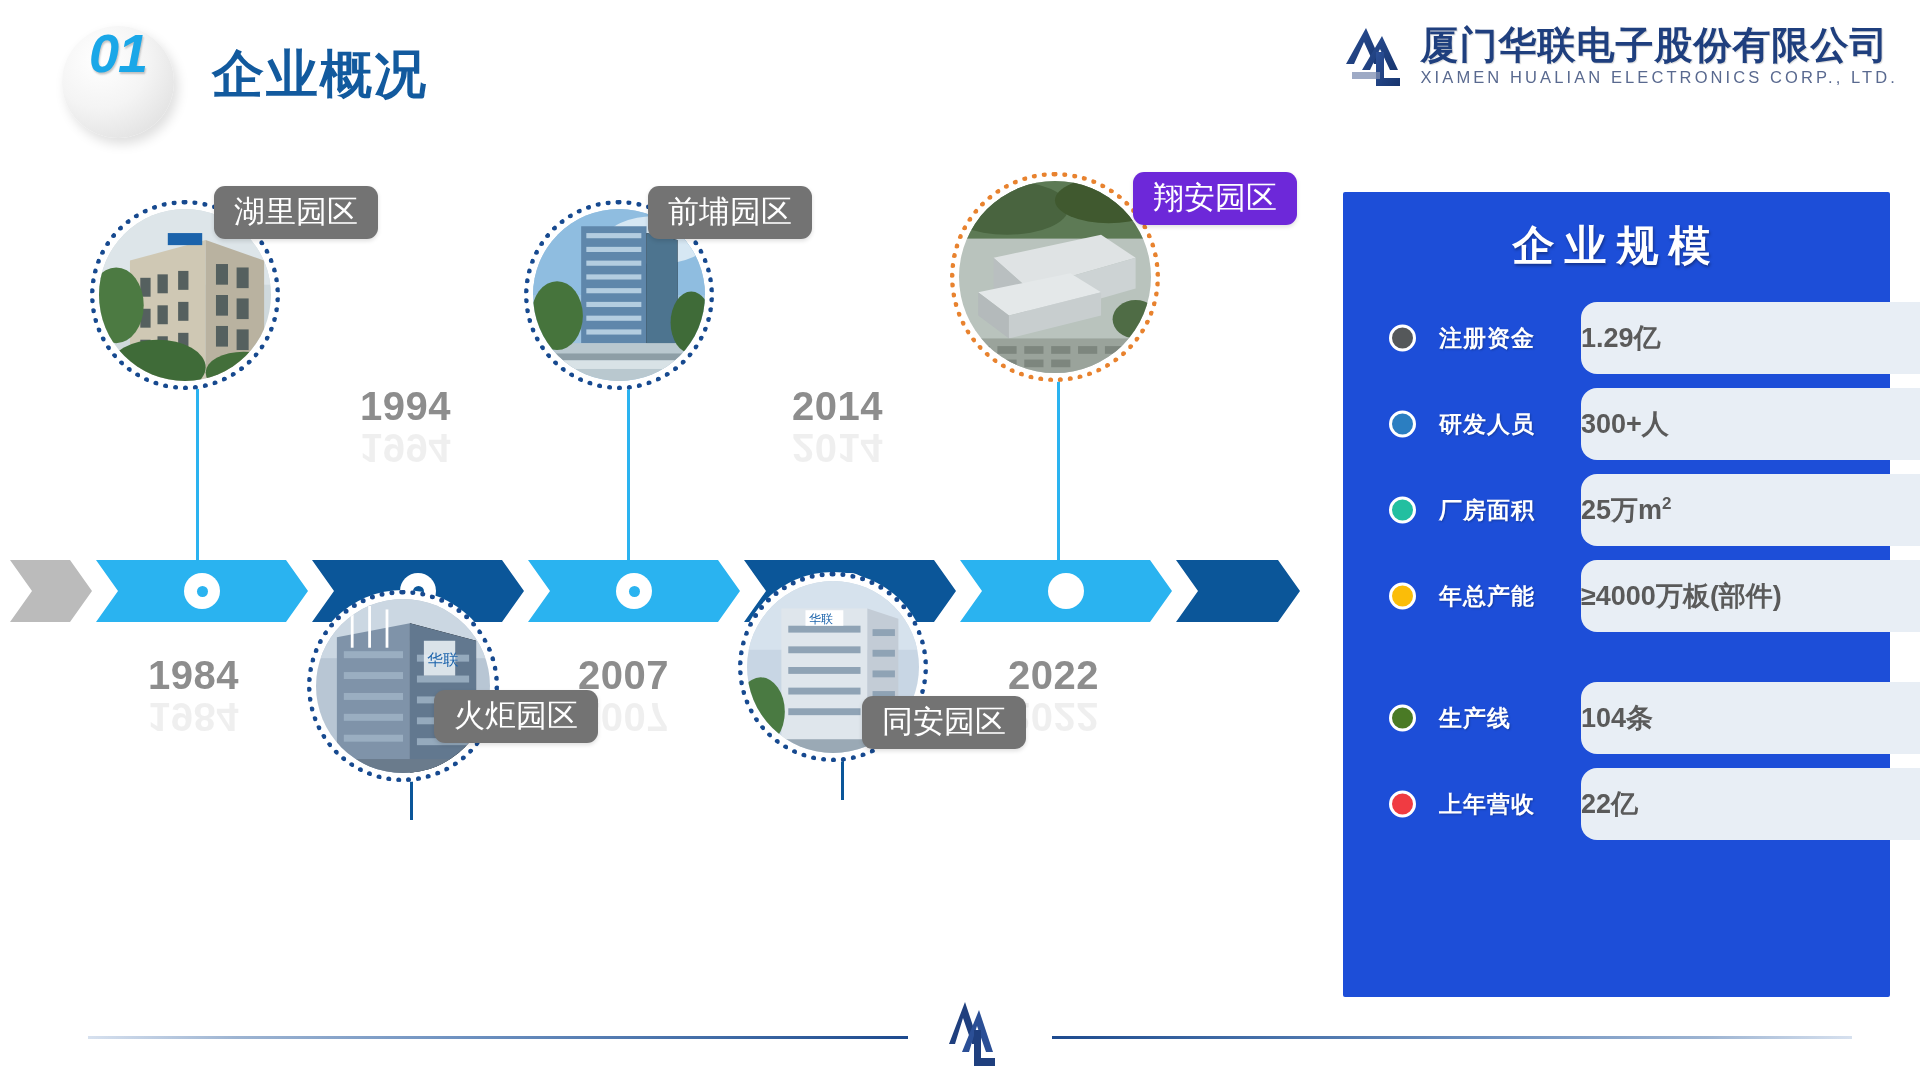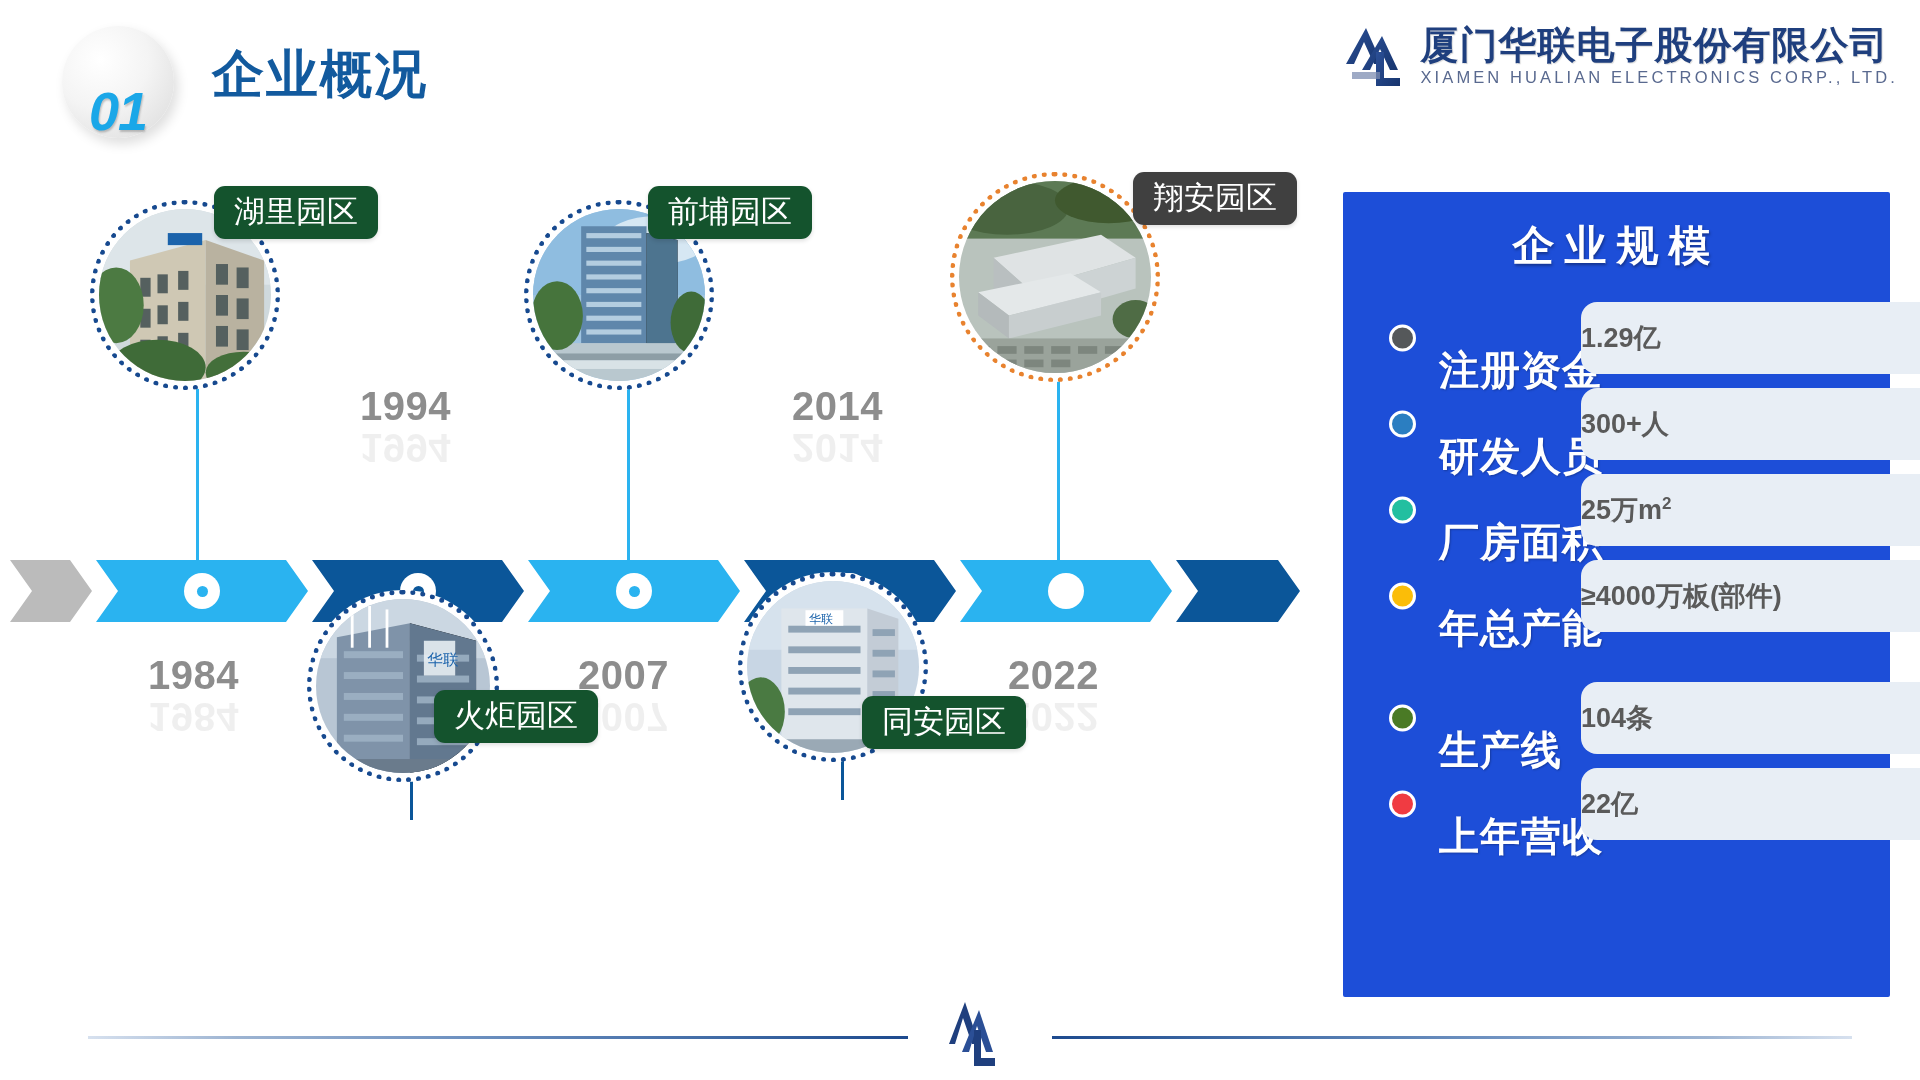--- a/index.html
+++ b/index.html
@@ -12,21 +12,21 @@
   }
 
   
   .header { position:absolute; left:0; top:0; width:1920px; height:150px; }
 
   .sec-badge {
     position:absolute; left:62px; top:26px;
     width:112px; height:112px; border-radius:50%;
     background:radial-gradient(circle at 34% 30%, #ffffff 0%, #f4f4f4 45%, #e4e4e4 78%, #d9d9d9 100%);
     box-shadow:4px 6px 12px rgba(0,0,0,0.13);
-    display:flex; align-items:flex-end; justify-content:center;
+    display:flex; align-items:flex-start; justify-content:center;
   }
   .sec-badge-num {
     font-size:54px; font-weight:bold; font-style:italic;
     color:#1aa7e8; letter-spacing:-1px;
     text-shadow:1px 2px 2px rgba(0,0,0,0.22);
     line-height:1;
   }
   .sec-title {
     position:absolute; left:212px; top:48px;
     font-size:52px; font-weight:bold; color:#125a9e;
@@ -74,26 +74,26 @@
   
   .photo {
     position:absolute; border-radius:50%;
     border:5px dotted #16498f; padding:4px;
     background:#fff;
   }
   .photo.orange { border-color:#e8822e; }
   .photo .pimg { width:100%; height:100%; border-radius:50%; overflow:hidden; position:relative; }
 
   .tag {
-    position:absolute; border-radius:11px; background:#14532d;
+    position:absolute; border-radius:11px; background:#737373;
     color:#ffffff; font-size:31px; font-weight:500;
     padding:10px 20px 12px 20px; line-height:1; white-space:nowrap;
     box-shadow:0 2px 4px rgba(0,0,0,0.13);
   }
-  .tag.orange { background:#404040; }
+  .tag.orange { background:#6d28d9; }
 
   
   .panel {
     position:absolute; left:1343px; top:192px; width:547px; height:805px;
     background:#1d4ed8; border-radius:2px;
   }
   .panel-title {
     position:absolute; left:0; top:26px; width:100%;
     text-align:center; color:#ffffff;
     font-size:42px; font-weight:bold; letter-spacing:10px;
@@ -101,24 +101,23 @@
   }
   .rows { position:absolute; left:0; top:103px; width:100%; }
   .row { position:relative; height:86px; }
   .dot {
     position:absolute; left:46px; top:50%; transform:translateY(-50%);
     width:27px; height:27px; border-radius:50%;
     border:3px solid #ffffff;
   }
   .rlabel {
     position:absolute; left:96px; top:50%; transform:translateY(-50%);
-    color:#ffffff; font-size:40px; font-weight:bold; letter-spacing:1px;
+    color:#ffffff; font-size:23px; font-weight:bold; letter-spacing:1px;
     white-space:nowrap;
     text-shadow:1px 1px 2px rgba(0,0,0,0.25);
-    margin-top:32px;
   }
   .pill {
     position:absolute; left:238px; top:7px; width:547px; height:72px;
     background:#e8eef5; border-radius:16px 0 0 16px;
     display:flex; align-items:center;
   }
   .pill span {
     color:#5a5a5a; font-size:27px; font-weight:bold;
     white-space:nowrap;
   }

